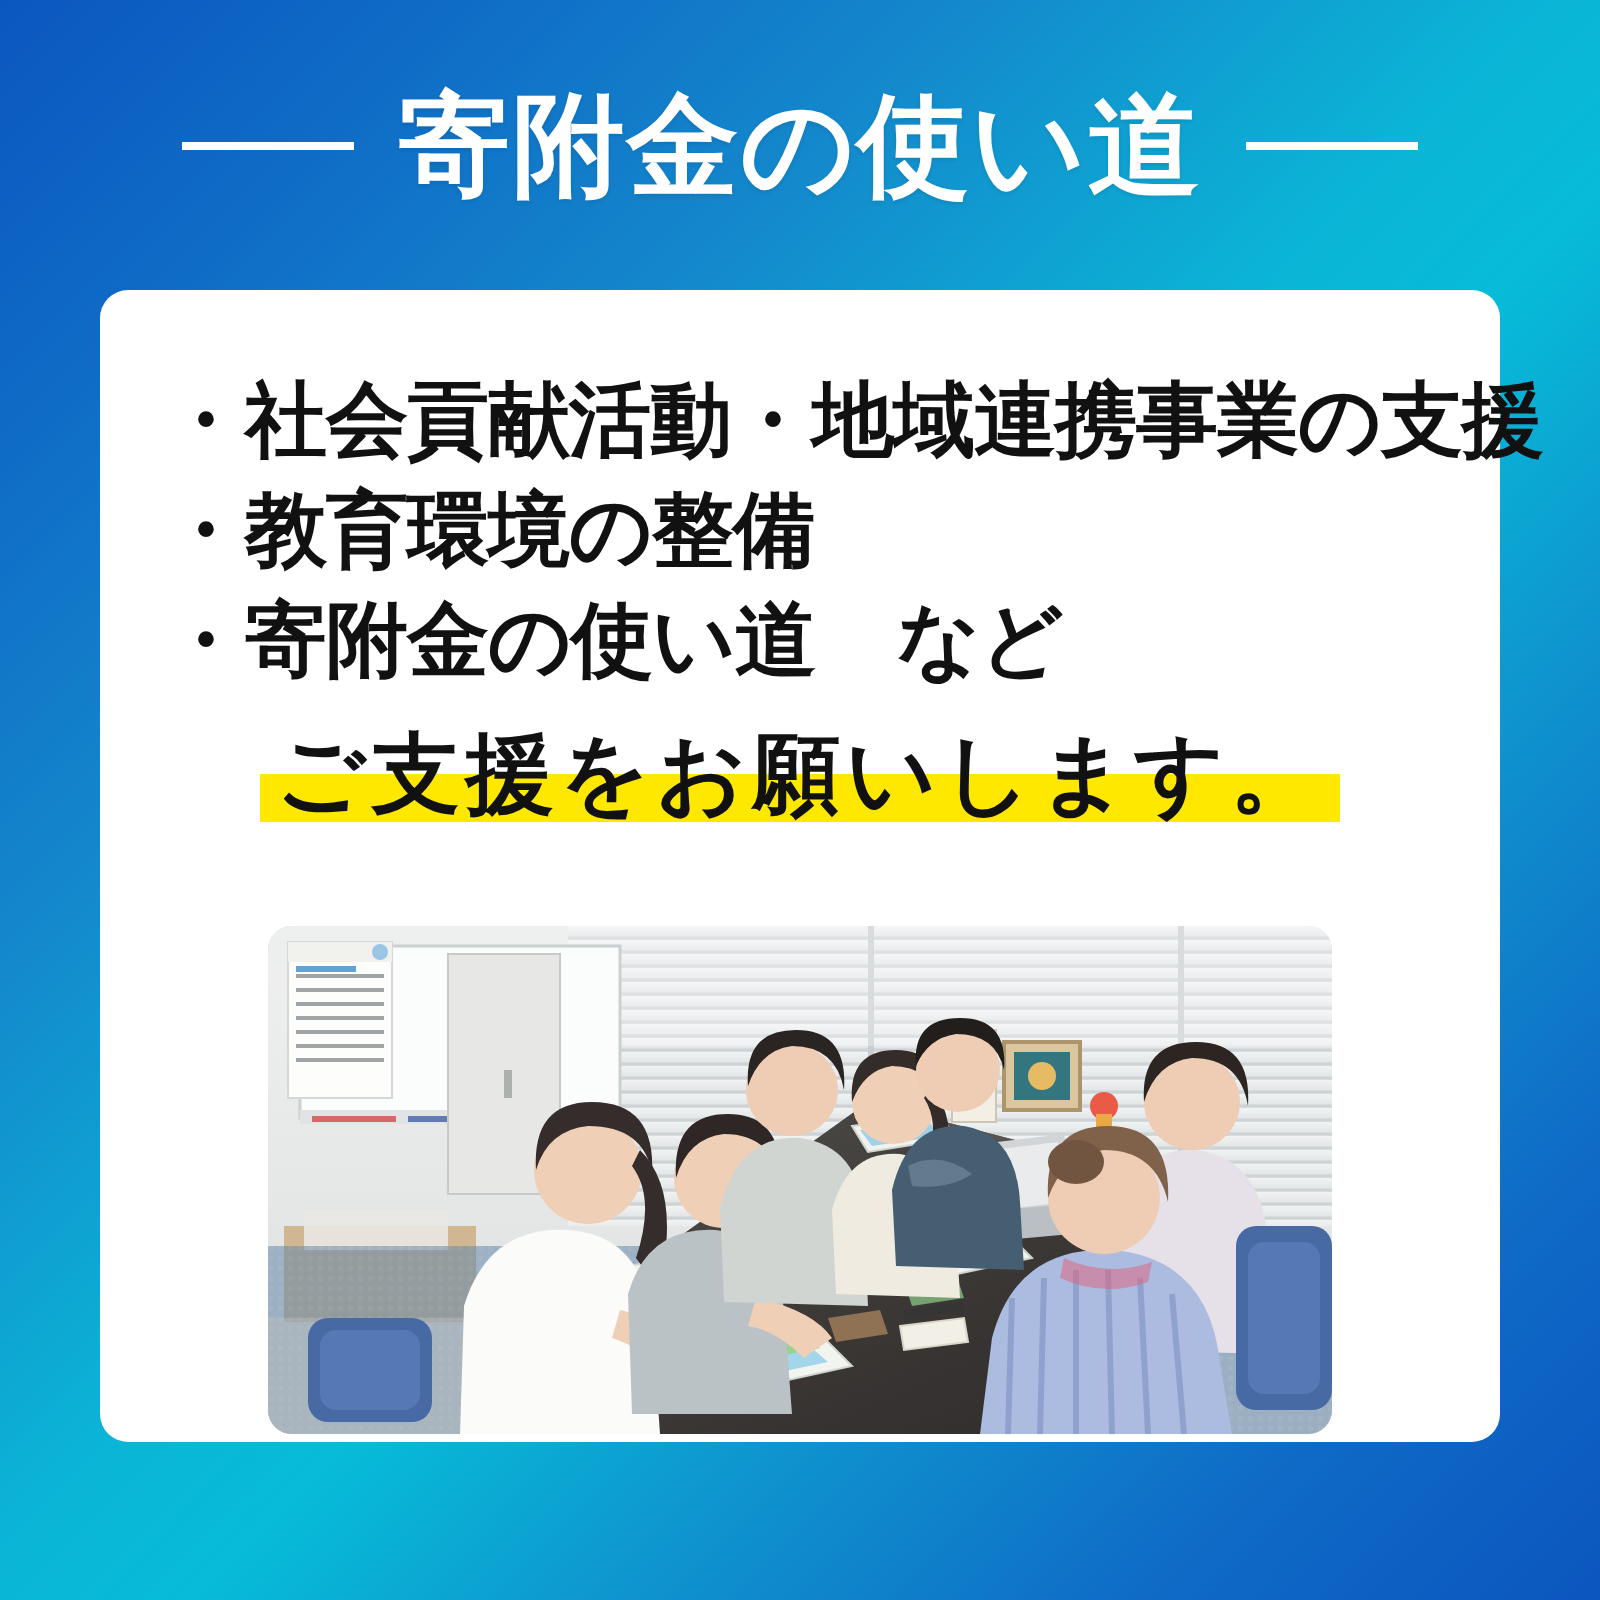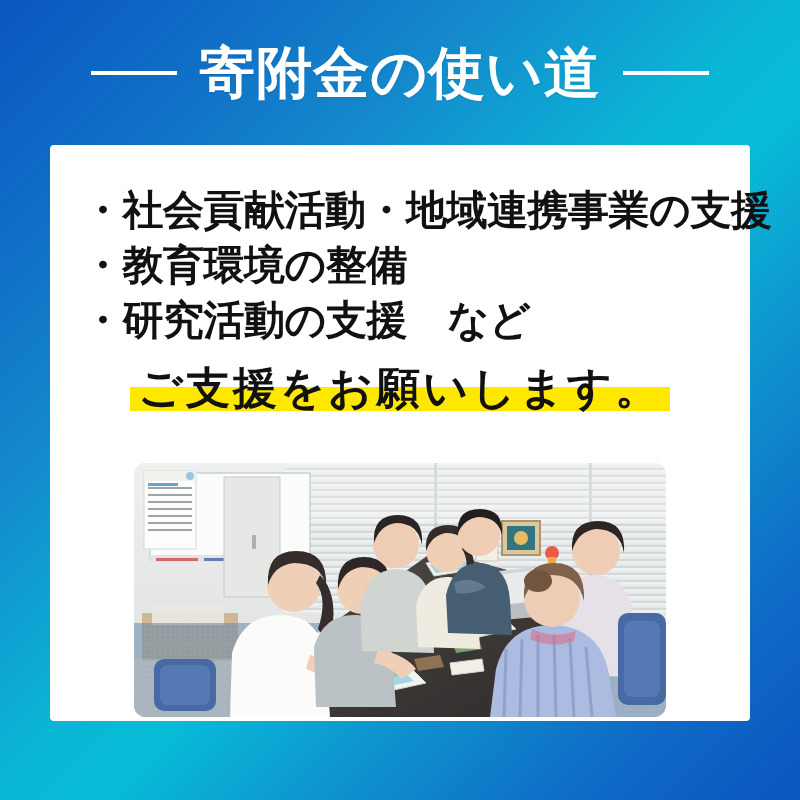--- a/index.html
+++ b/index.html
@@ -59,21 +59,21 @@
   }
 
   
   #card {
     position: absolute;
     left: 50px;
     top: 145px;
     width: 700px;
     height: 576px;
     background: #ffffff;
-    border-radius: 4px;
+    border-radius: 14px;
   }
 
   
   #bullet-list {
     position: absolute;
     left: 32px;
     top: 38px;
     width: 650px;
   }
   .bullet-line {
@@ -140,21 +140,21 @@
     <span class="title-rule"></span>
     <h1 id="poster-title">寄附金の使い道</h1>
     <span class="title-rule"></span>
   </div>
 
   <div id="card">
 
     <div id="bullet-list">
       <span class="bullet-line">・社会貢献活動・地域連携事業の支援</span>
       <span class="bullet-line">・教育環境の整備</span>
-      <span class="bullet-line">・研究活動の支援　など</span>
+      <span class="bullet-line">・寄附金の使い道　など</span>
     </div>
 
     <div id="cta-wrap">
       <span id="cta-inner">
         <span id="cta-highlight"></span>
         <span id="cta-text">ご支援をお願いします。</span>
       </span>
     </div>
 
     <div id="photo">

